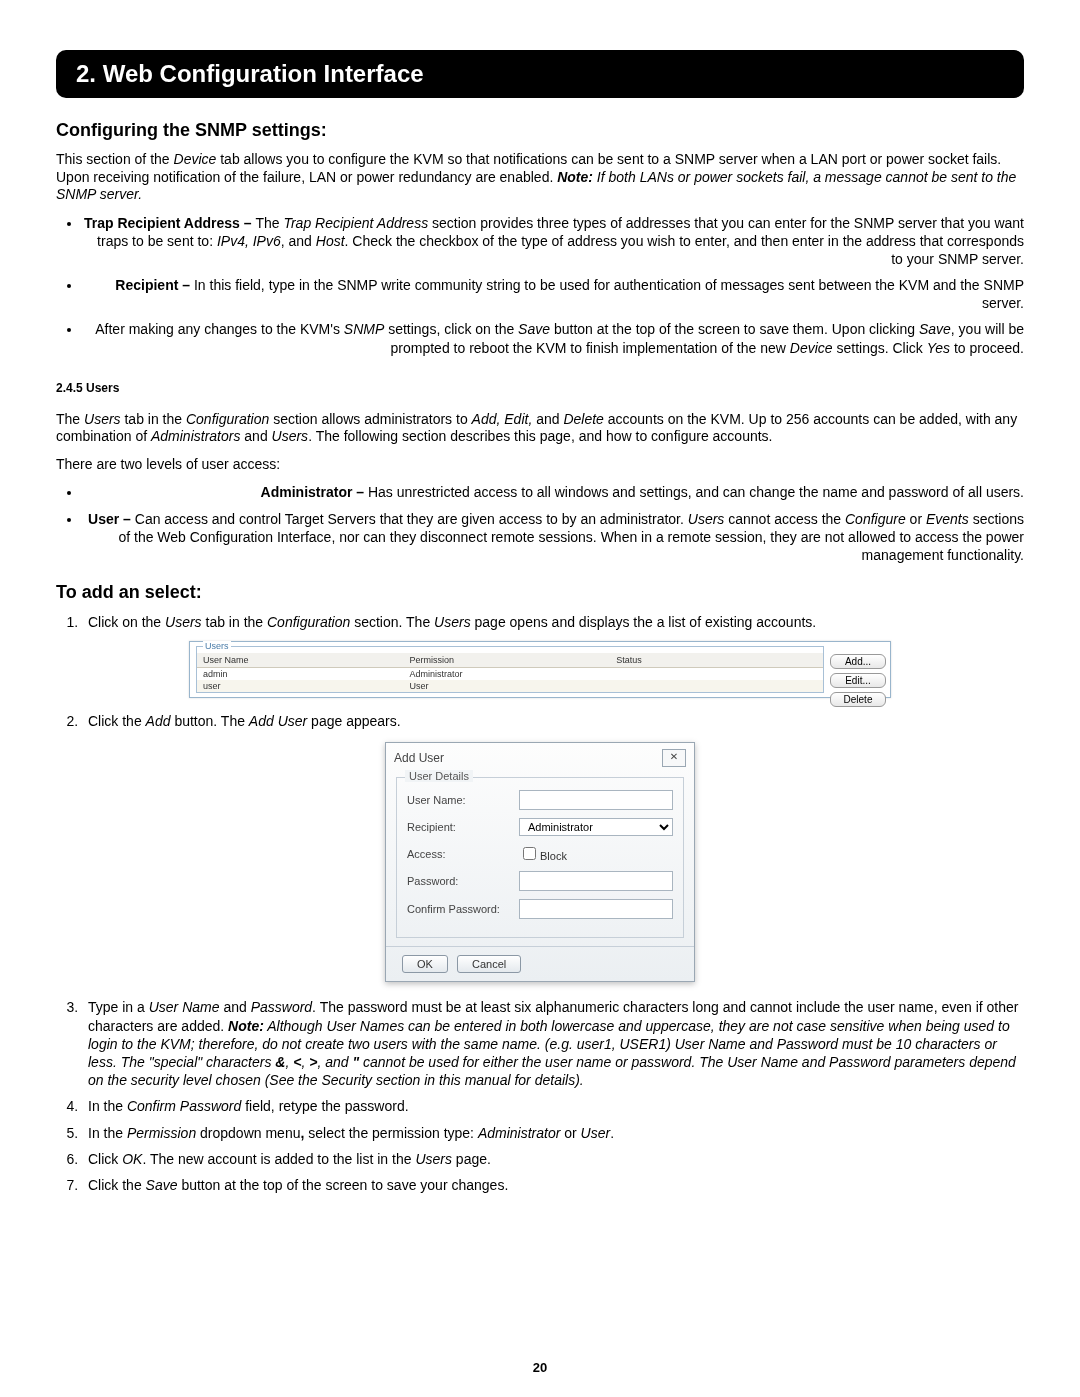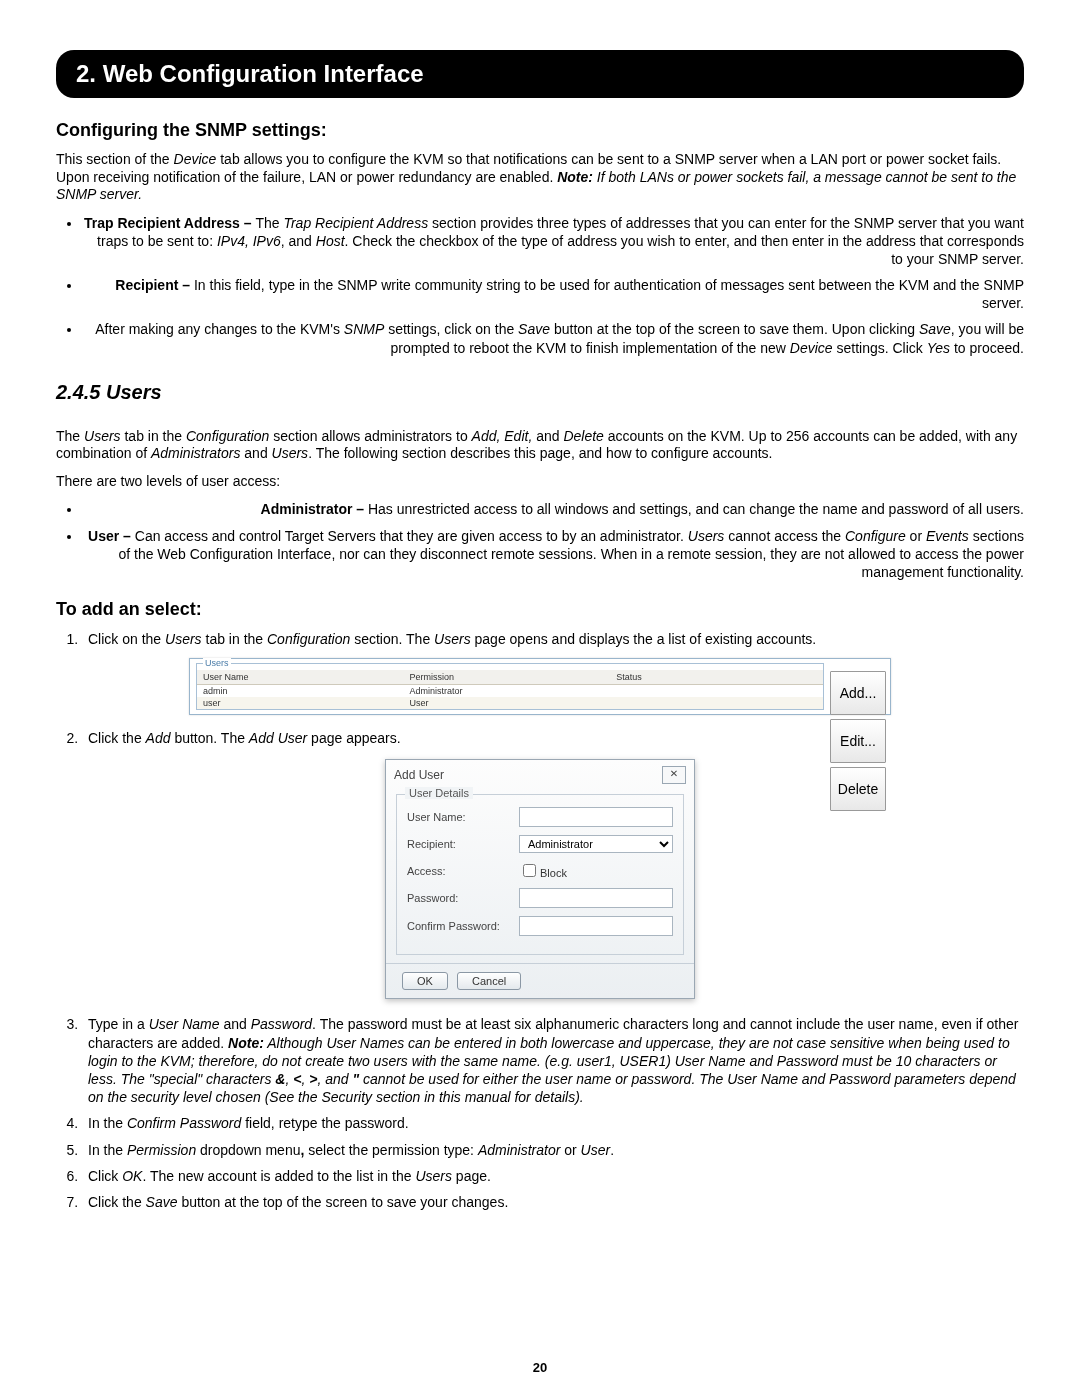--- a/index.html
+++ b/index.html
@@ -13,21 +13,21 @@
     width: 1080px;
     min-height: 1397px;
     margin: 0 auto;
     padding: 50px 56px 30px 56px;
     box-sizing: border-box;
     position: relative;
   }
   .section-header {
     background: #000;
     color: #fff;
-    border-radius: 18px;
+    border-radius: 10px;
     padding: 10px 20px;
     font-size: 24px;
     font-weight: bold;
     margin-bottom: 22px;
   }
   .subhead {
     font-weight: bold;
     font-size: 18px;
     margin-top: 18px;
     margin-bottom: 10px;
@@ -44,24 +44,23 @@
   }
   ul.bullets li {
     font-size: 14px;
     line-height: 1.3;
     margin-bottom: 8px;
   }
   .bold { font-weight: bold; margin-top: 39px; }
   .italic { font-style: italic; }
   .section-num {
     font-weight: bold;
-    font-size: 20px;
+    font-size: 12px;
     margin-top: 24px;
-    margin-bottom: 24px;
-    font-style: italic;
+    margin-bottom: 16px;
   }
   ol.steps {
     margin: 0 0 10px 0;
     padding-left: 26px;
   }
   ol.steps li {
     font-size: 14px;
     line-height: 1.3;
     margin-bottom: 8px;
     padding-left: 6px;
@@ -116,26 +115,26 @@
   .side-btns {
     position: absolute;
     right: 4px;
     top: 12px;
     width: 56px;
     display: flex;
     flex-direction: column;
     gap: 4px;
   }
   .side-btns .btn {
-    font-size: 14px;
+    font-size: 10px;
     background: linear-gradient(#fff,#e8e8e8);
     border: 1px solid #999;
-    border-radius: 1px;
+    border-radius: 6px;
     text-align: center;
-    padding: 13px 0;
+    padding: 1px 0;
     cursor: pointer;
   }
 
   
   .dialog {
     width: 308px;
     margin: 12px auto 16px auto;
     border: 1px solid #9aa7b3;
     background: linear-gradient(#fdfdfd,#ebeff2);
     font-size: 11px;

